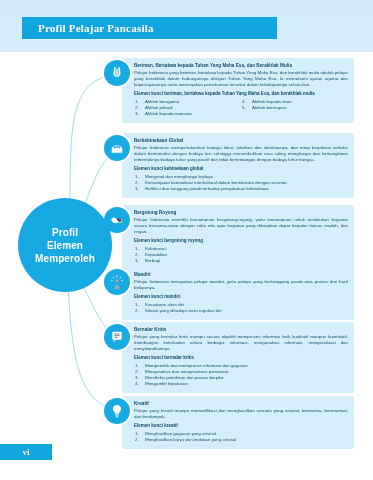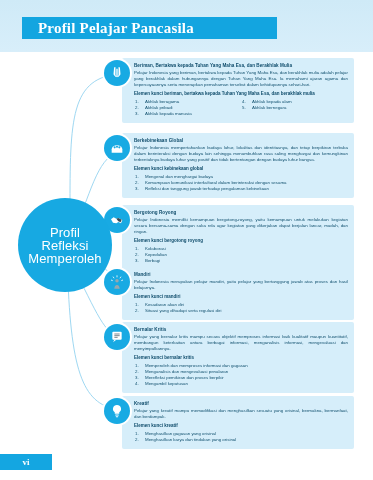--- a/index.html
+++ b/index.html
@@ -22,38 +22,38 @@
   }
   #header-banner{
     position:absolute;left:22px;top:17px;
     width:255px;height:22px;
     background:#13a5e0;
   }
   #header-title{
     position:absolute;left:38px;top:18px;
     height:21px;line-height:21px;
     font-family:"Liberation Serif",serif;
-    font-weight:bold;font-size:15px;color:#ffffff;
+    font-weight:bold;font-size:11px;color:#ffffff;
     letter-spacing:.2px;white-space:nowrap;
   }
   
   #canvas{
     position:absolute;left:0;top:52px;width:373px;height:382px;
     background:#ffffff;
   }
   
   #center-circle{
     position:absolute;left:18px;top:198px;width:94px;height:94px;
     border-radius:50%;
     background:#17a9e2;
     display:flex;align-items:center;justify-content:center;
     z-index:4;
   }
   #center-label{
-    color:#ffffff;font-size:13px;font-weight:normal;line-height:13px;
+    color:#ffffff;font-size:10px;font-weight:bold;line-height:13px;
     text-align:center;letter-spacing:.1px;
   }
   
   #wires{position:absolute;left:0;top:0;width:373px;height:480px;z-index:2;}
   
   .block{position:absolute;z-index:3;}
   .block-box{
     position:absolute;left:18px;top:0;
     width:232px;
     background:#d6eefa;
@@ -97,21 +97,20 @@
   
   #footer-area{
     position:absolute;left:0;top:434px;width:373px;height:46px;
     background:#ffffff;
   }
   #page-number-badge{
     position:absolute;left:0px;top:444px;
     width:52px;height:16px;background:#14a6e1;
     display:flex;align-items:center;justify-content:center;
     z-index:6;
-    margin-top:10px;
   }
   #page-number{
     color:#ffffff;font-size:9px;font-weight:bold;
     font-family:"Liberation Serif",serif;
   }
 </style>
 </head>
 <body>
 
 <div id="page">
@@ -137,21 +136,21 @@
       <circle cx="82" cy="240" r="3"></circle>
       <circle cx="82" cy="258" r="3"></circle>
       <circle cx="76" cy="272" r="3"></circle>
       <circle cx="68" cy="282" r="3"></circle>
     </g>
   </svg>
 
   <div id="center-circle">
     <div id="center-label">
       <span>Profil</span><br>
-      <span>Refleksi</span><br>
+      <span>Elemen</span><br>
       <span>Memperoleh</span>
     </div>
   </div>
 
   <div class="block" style="left:104px;top:58px;width:250px;">
     <div class="icon-badge">
       <svg width="16" height="16" viewBox="0 0 24 24">
           <path d="M9 3c-.8 0-1.3.7-1.4 1.5L6.8 13c-.1.9.2 1.7.8 2.3l2.6 2.7c.3.3.8.3 1.1 0 .3-.3.3-.8 0-1.1l-1.6-1.7V4.5C9.7 3.7 9.6 3 9 3zm6 0c-.6 0-.7.7-.7 1.5v10.7l-1.6 1.7c-.3.3-.3.8 0 1.1.3.3.8.3 1.1 0l2.6-2.7c.6-.6.9-1.4.8-2.3L16.4 4.5C16.3 3.7 15.8 3 15 3z" fill="#ffffff"></path>
           <path d="M11 5.5h2v12h-2z" fill="#ffffff"></path>
         </svg>

